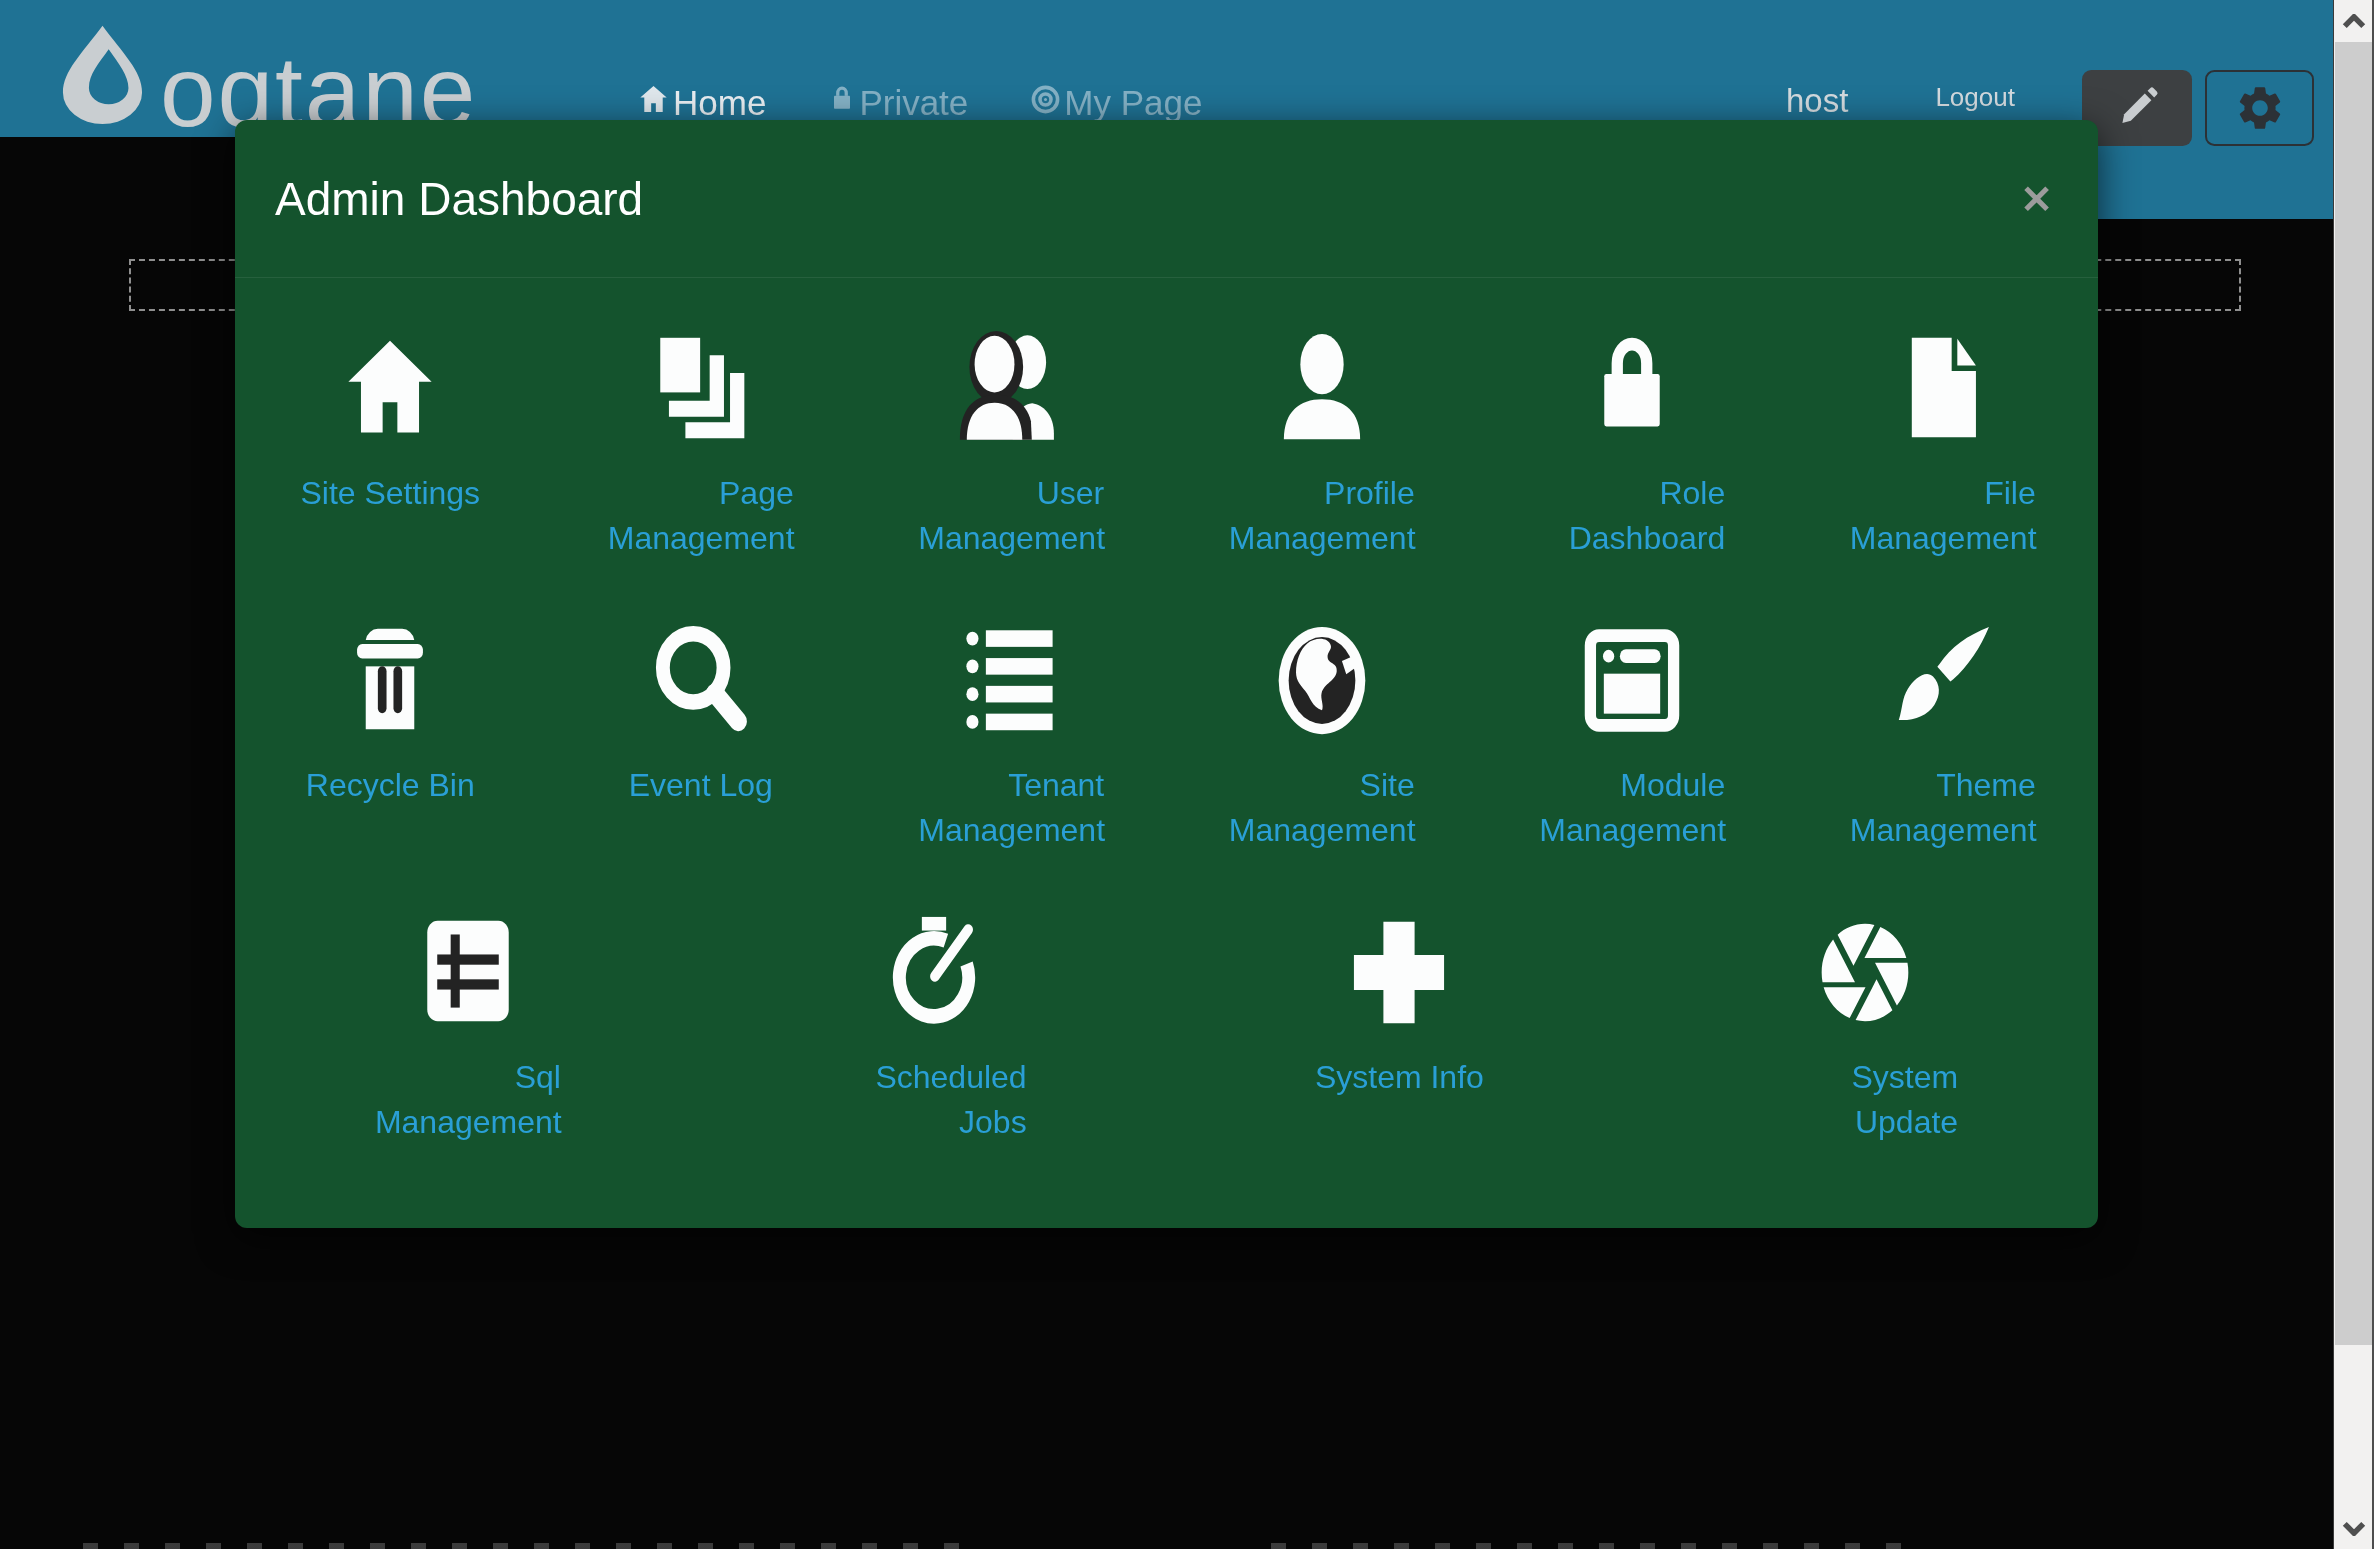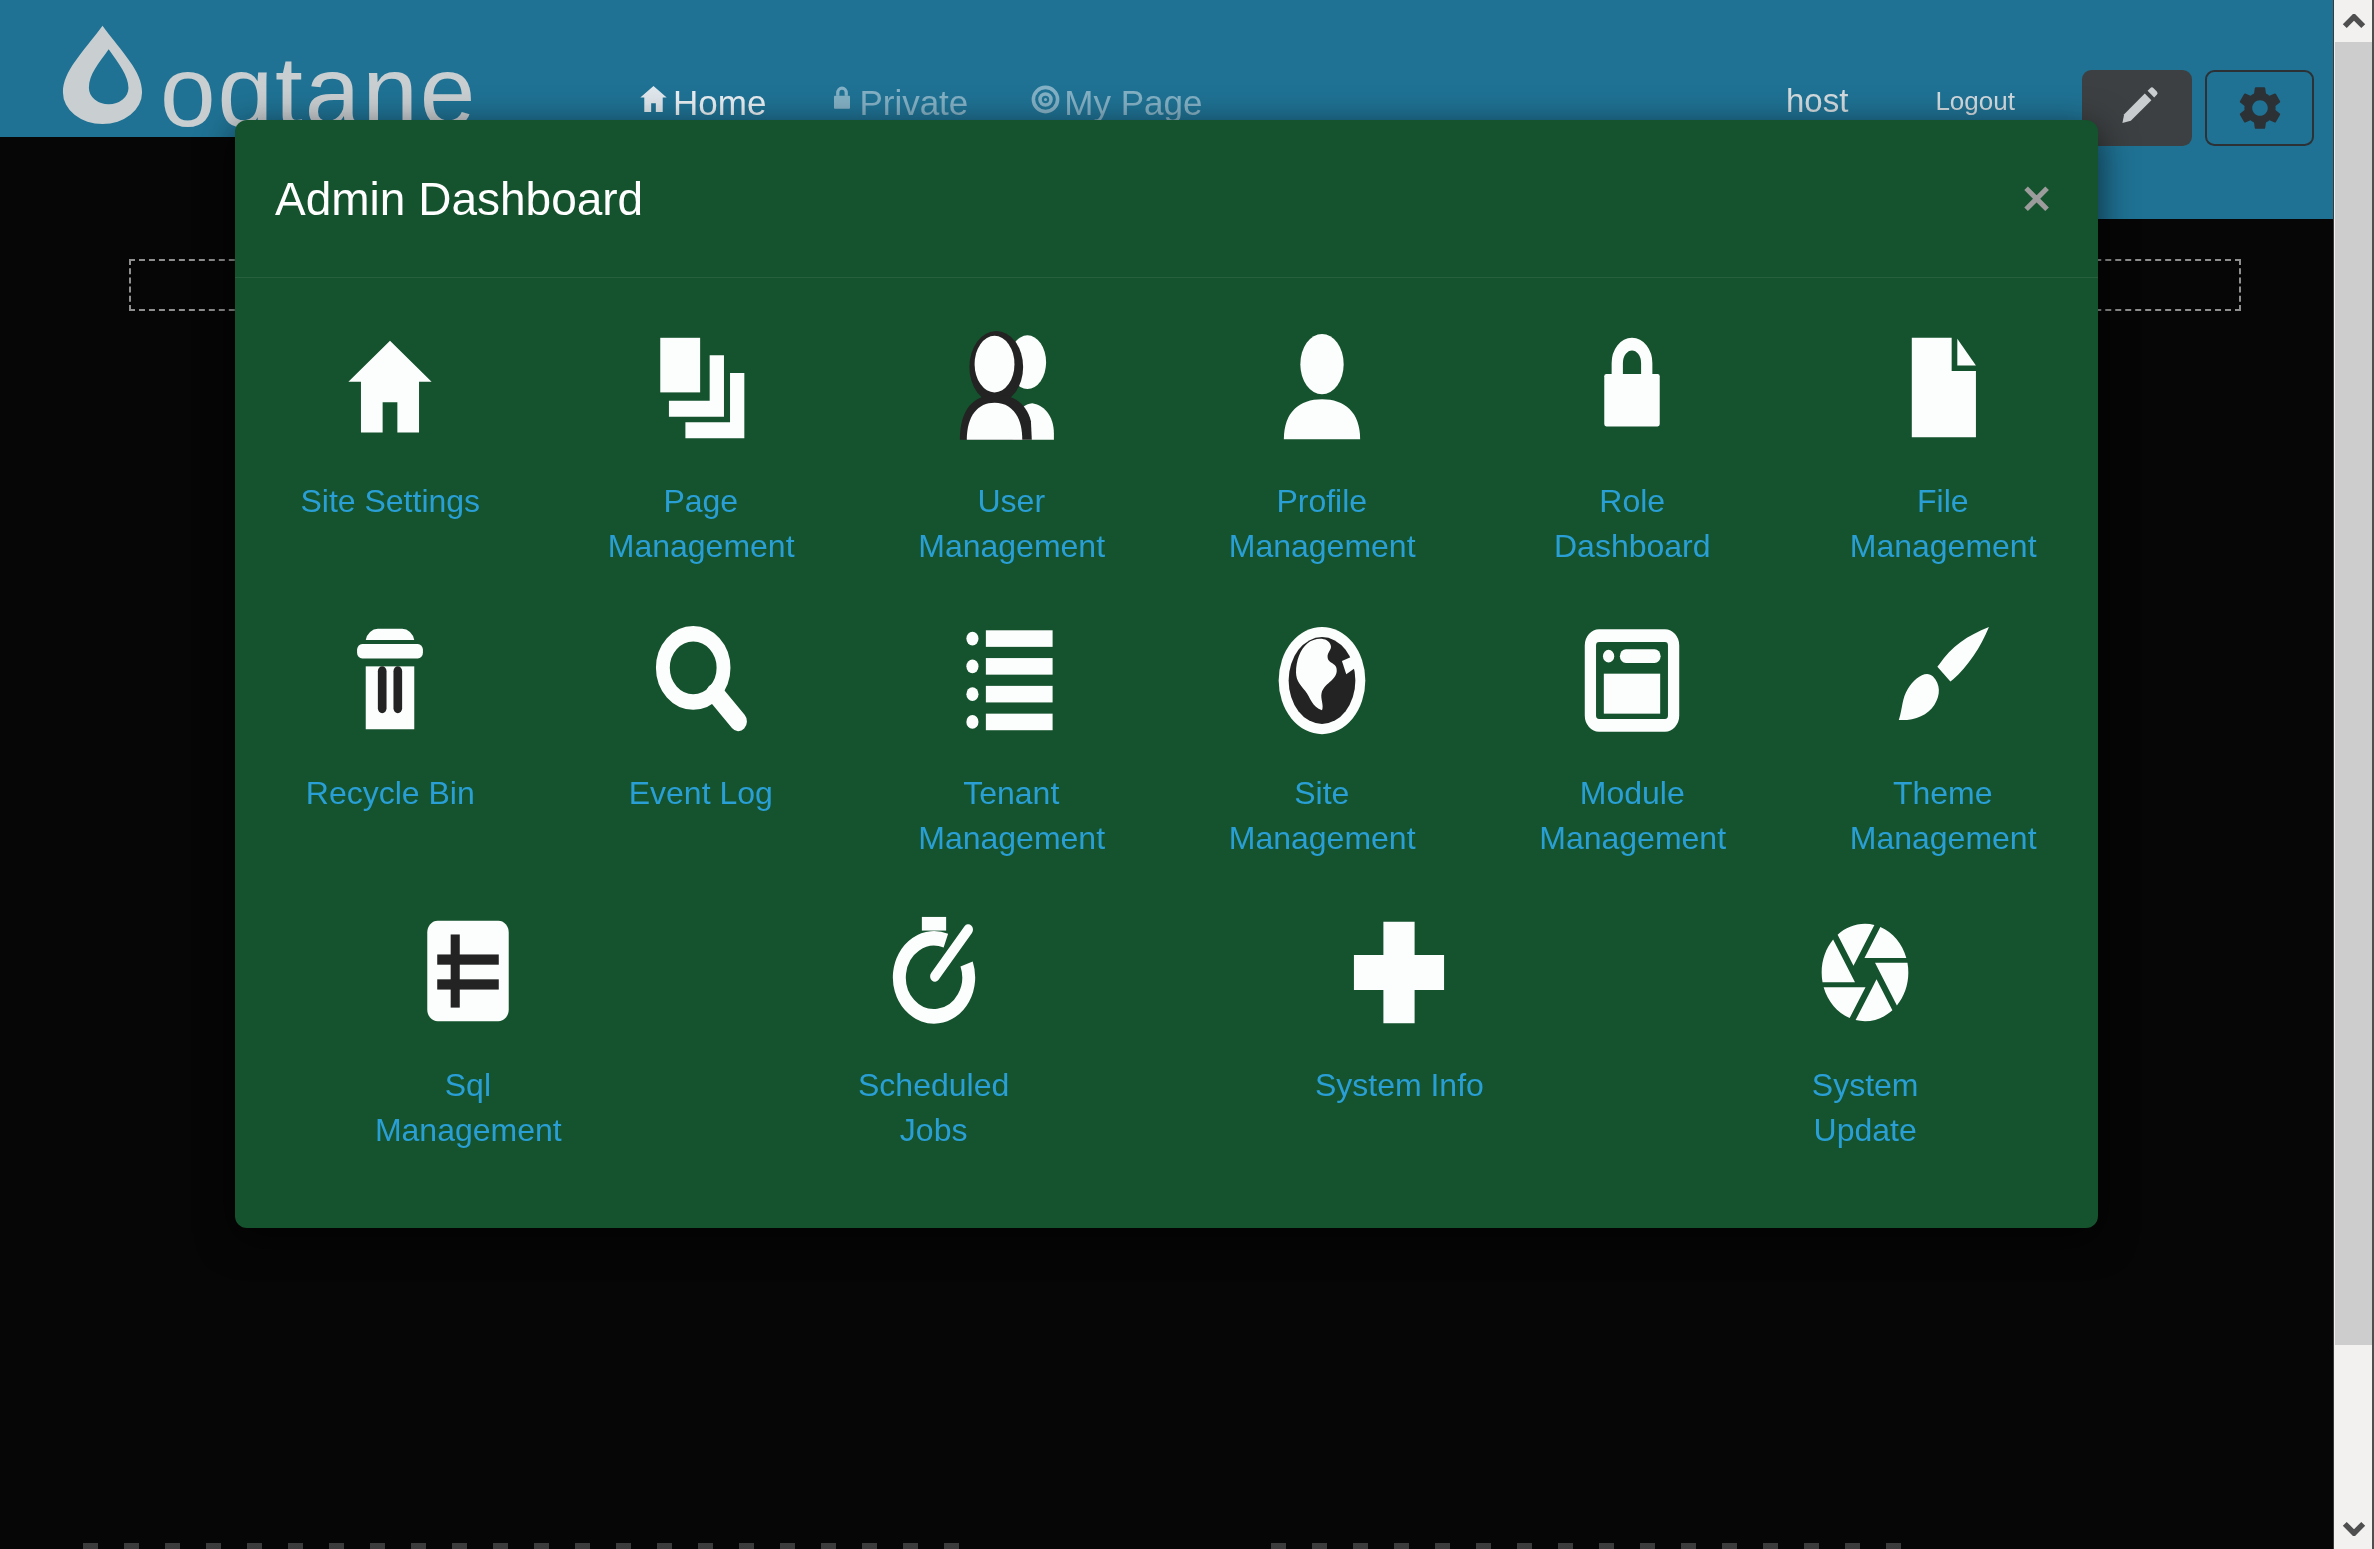--- a/index.html
+++ b/index.html
@@ -11,21 +11,21 @@
   .navbar{position:absolute;left:0;top:0;width:2375px;height:137px;background:#1f7294;z-index:2;}
   .navbar-ext{position:absolute;left:2098px;top:0;width:276px;height:219px;background:#1f7294;z-index:2;}
   .brand{position:absolute;left:58px;top:24px;display:flex;align-items:flex-start;z-index:3;}
   .brand-drop{width:89px;height:119px;}
   .brand-text{margin-left:13px;margin-top:16.7px;font-size:100px;line-height:100px;color:#c9ced1;
               letter-spacing:1.9px;font-weight:400;}
   .nav-menu{position:absolute;left:636px;top:78px;height:50px;display:flex;align-items:center;gap:61px;z-index:3;}
   .nav-item{display:flex;gap:2px;font-size:35px;color:rgba(233,240,246,.5);cursor:pointer;}
   .nav-item.active{color:#e9eef2;}
   .nav-item svg{display:block;}
-  .nav-right{position:absolute;left:1786px;top:82px;display:flex;align-items:center;z-index:3;}
+  .nav-right{position:absolute;left:1786px;top:82px;display:flex;align-items:flex-start;z-index:3;}
   .nav-user{font-size:33px;color:#d4dbdf;}
   .nav-logout{font-size:26px;color:#d4dbdf;margin-left:87px;cursor:pointer;}
   .btn-edit{position:absolute;left:2082px;top:70px;width:110px;height:76px;background:#3d4042;
             border-radius:9.3px;display:flex;align-items:center;justify-content:center;z-index:3;cursor:pointer;}
   .btn-gear{position:absolute;left:2205px;top:70px;width:109px;height:76px;background:transparent;
             border:2.8px solid #2c3136;border-radius:9.3px;display:flex;align-items:center;justify-content:center;
             z-index:3;cursor:pointer;}
 
   
   .pane-placeholder{position:absolute;left:129px;top:259px;width:2112px;height:52px;
@@ -44,21 +44,21 @@
   .modal-title{position:absolute;left:40px;top:50%;transform:translateY(-50%);
                font-size:46px;color:#ffffff;font-weight:400;}
   .modal-close{position:absolute;right:45px;top:50%;transform:translateY(-50%);
                font-size:39px;font-weight:bold;color:#9c9c9c;cursor:pointer;line-height:1;}
   .modal-body{padding:0;}
   .tile-row{display:flex;height:292px;}
   .tile-row.first{margin-top:24px;}
   .tile{flex:1;display:flex;flex-direction:column;align-items:center;cursor:pointer;}
   .tile-icon{height:145px;display:flex;align-items:flex-end;justify-content:center;}
   .tile-icon svg{display:block;}
-  .tile-label{margin-top:32px;max-width:186px;text-align:center;font-size:32px;line-height:45px;
+  .tile-label{margin-top:24px;max-width:186px;text-align:right;font-size:32px;line-height:45px;
               color:#2a9fd6;}
 
   
   .scrollbar{position:absolute;right:0;top:0;width:42px;height:1549px;z-index:9;background:#f2f1f0;
              border-left:0.9px solid #3a3a3a;}
   .sb-btn{position:absolute;left:0.9px;width:38px;height:42px;background:#f2f1f0;
           display:flex;align-items:center;justify-content:center;cursor:pointer;}
   .sb-btn.up{top:0;}
   .sb-btn.down{bottom:0;height:42px;}
   .sb-thumb{position:absolute;left:0.9px;top:42px;width:38px;height:1303px;background:#cdcdcd;cursor:pointer;}

